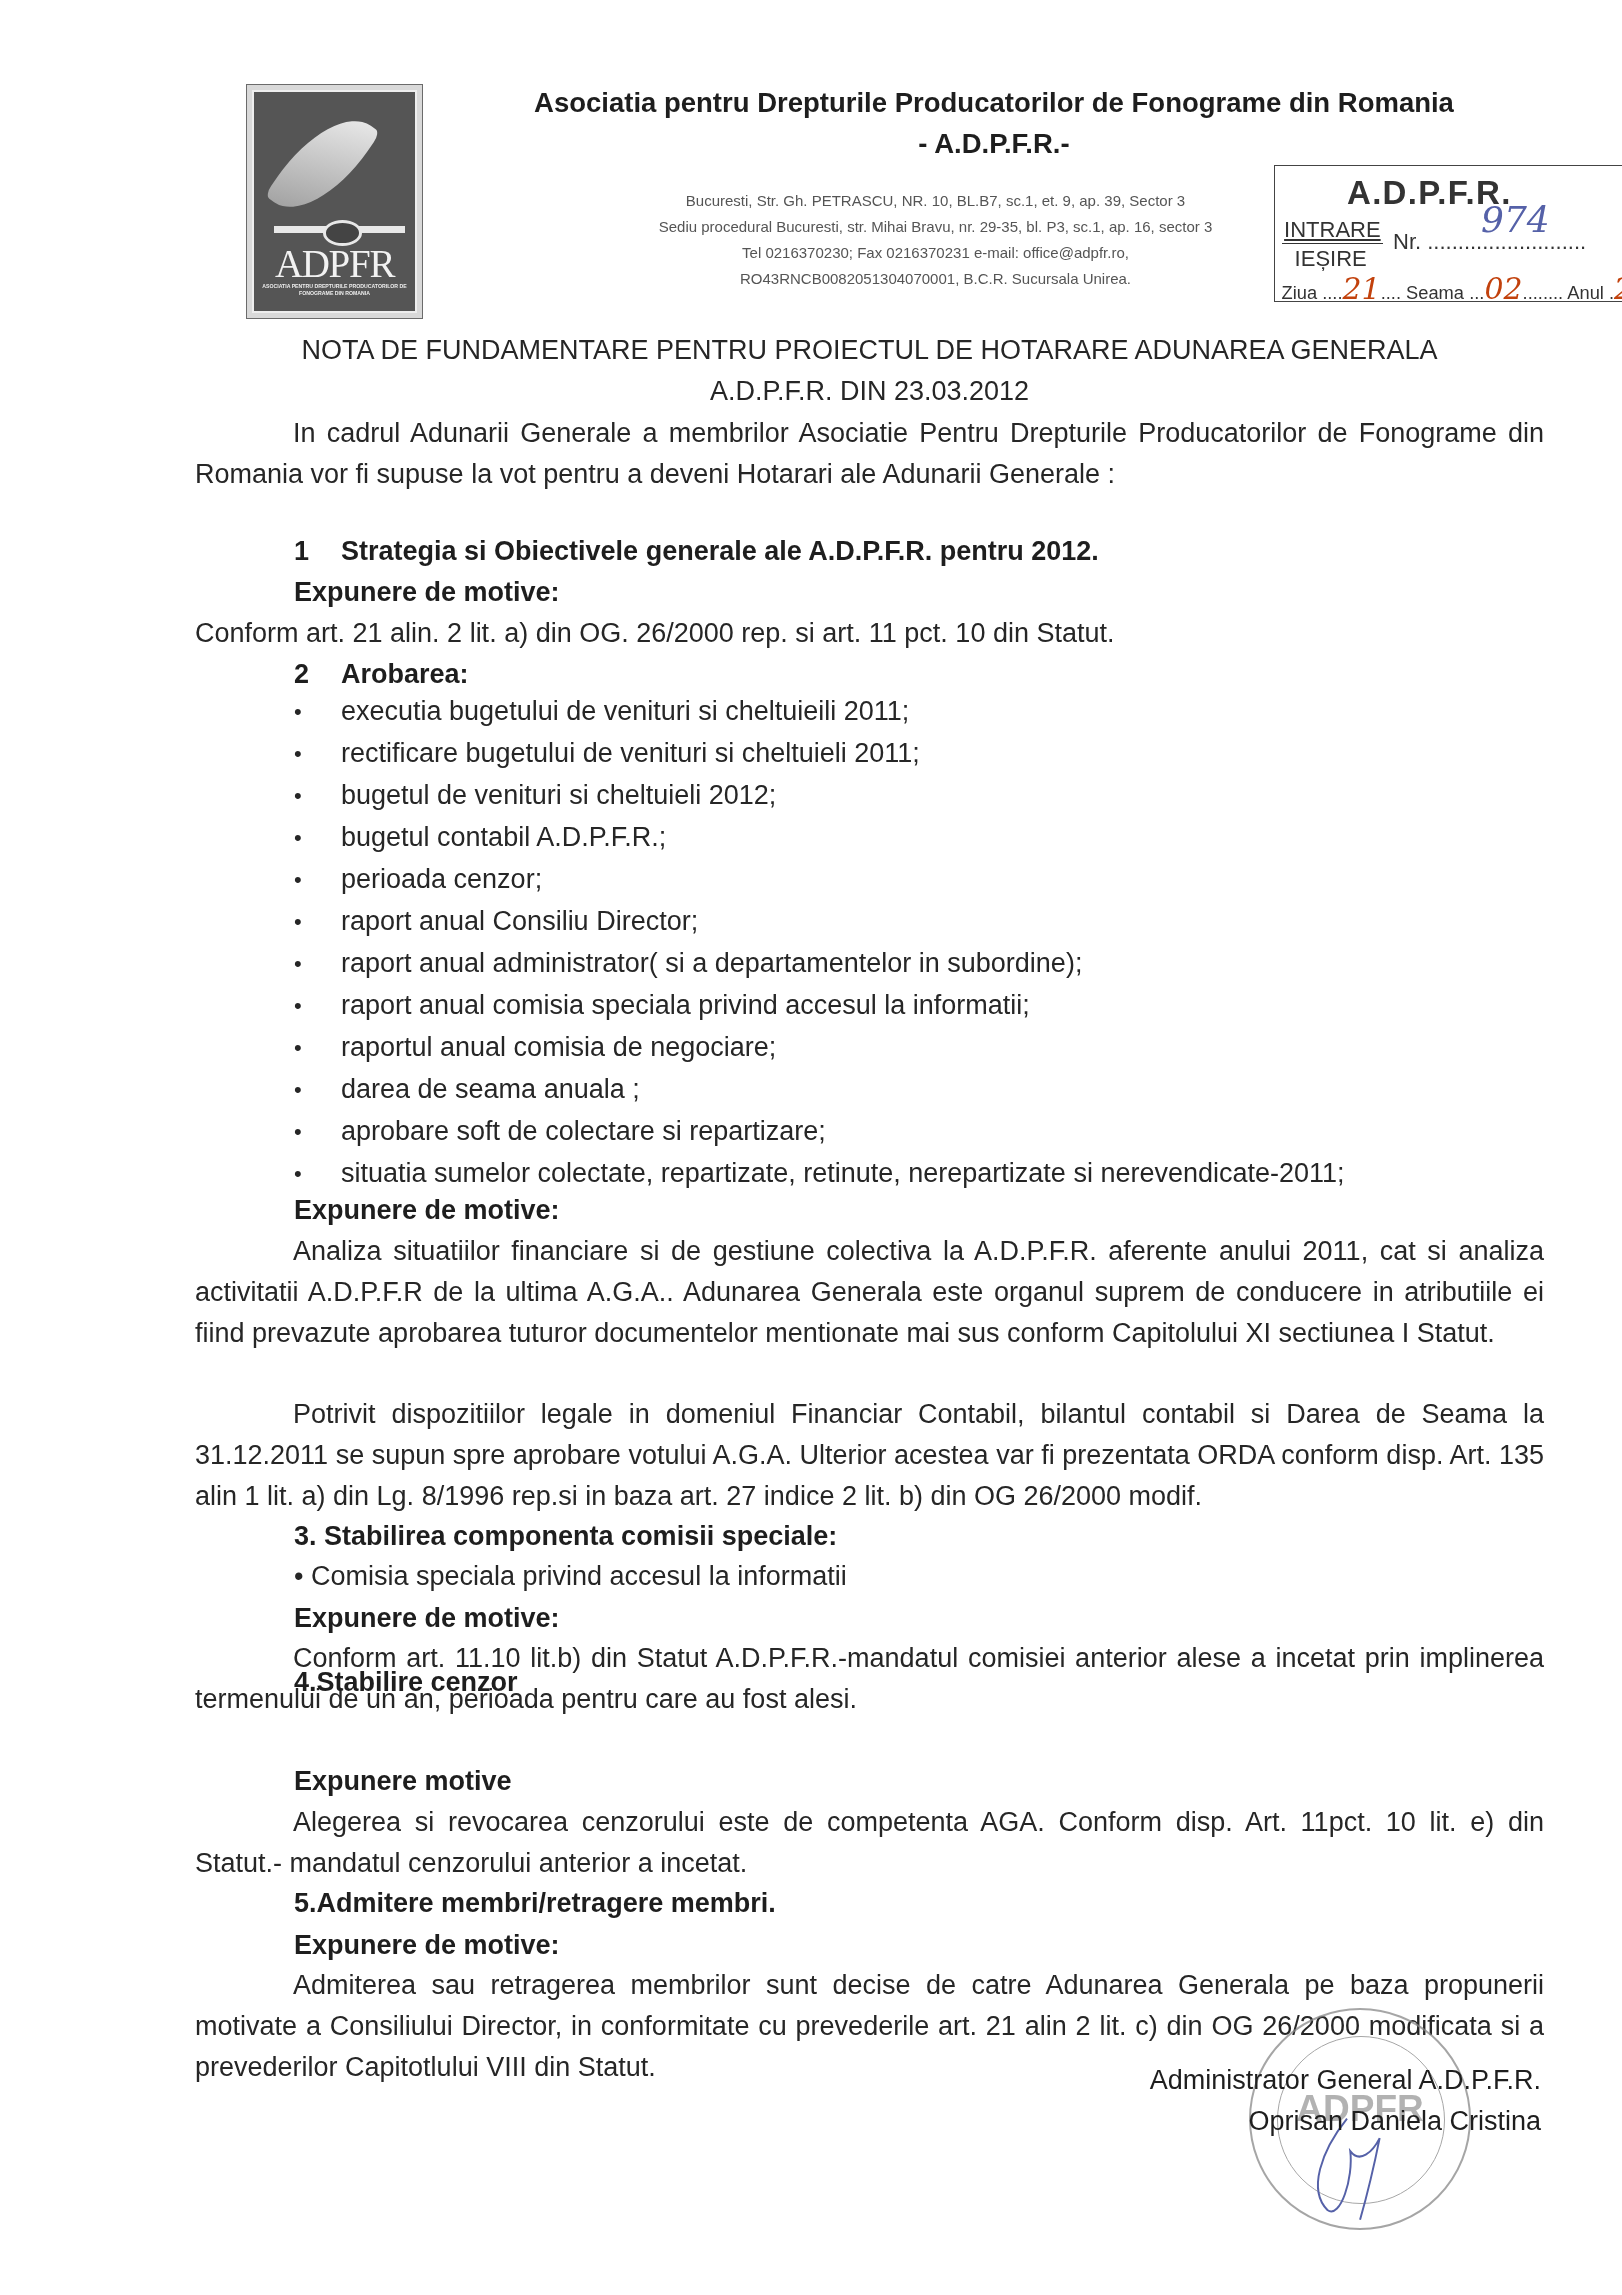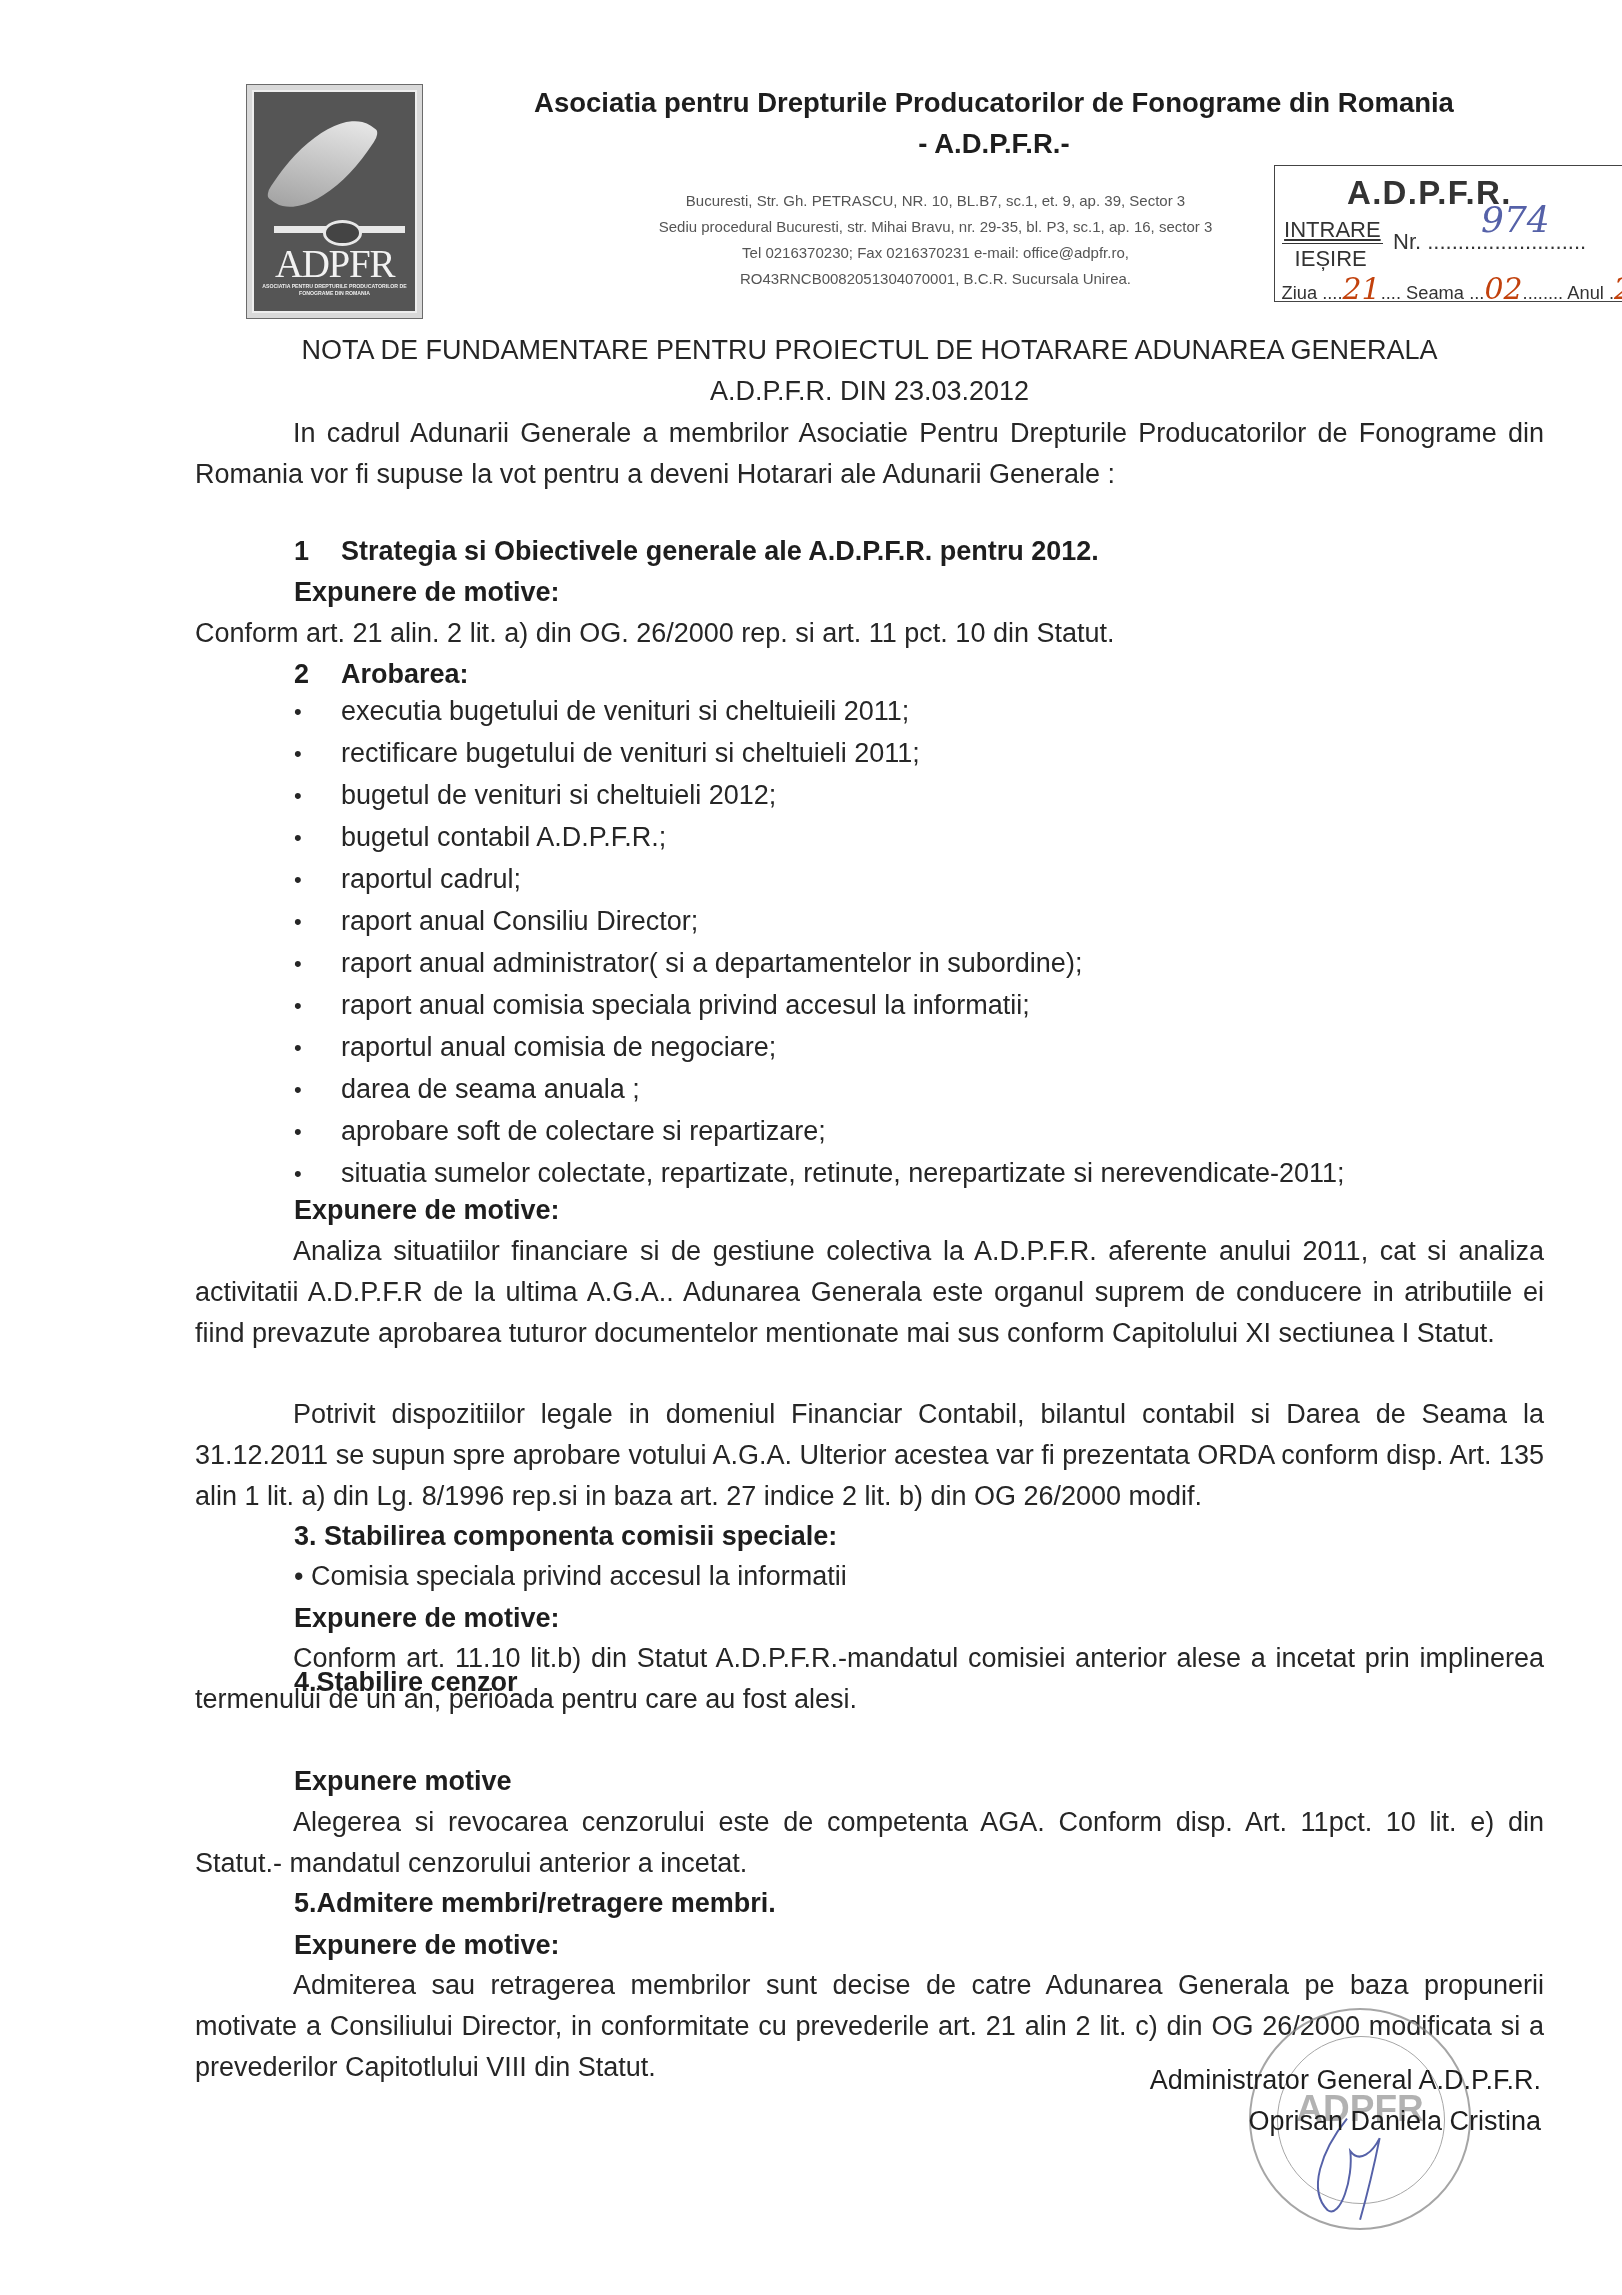--- a/index.html
+++ b/index.html
@@ -100,21 +100,21 @@
 <div class="line" style="top:613px;">Conform art. 21 alin. 2 lit. a) din OG. 26/2000 rep. si art. 11 pct. 10 din Statut.</div>
 
 <div class="heading" style="top:654px;">
   <span class="num">2</span><span>Arobarea:</span>
 </div>
 <ul class="bullets">
   <li><span class="dot">•</span><span>executia bugetului de venituri si cheltuieili 2011;</span></li>
   <li><span class="dot">•</span><span>rectificare bugetului de venituri si cheltuieli 2011;</span></li>
   <li><span class="dot">•</span><span>bugetul de venituri si cheltuieli 2012;</span></li>
   <li><span class="dot">•</span><span>bugetul contabil A.D.P.F.R.;</span></li>
-  <li><span class="dot">•</span><span>raportul cadrul;</span></li>
+  <li><span class="dot">•</span><span>perioada cenzor;</span></li>
   <li><span class="dot">•</span><span>raport anual Consiliu Director;</span></li>
   <li><span class="dot">•</span><span>raport anual administrator( si a departamentelor in subordine);</span></li>
   <li><span class="dot">•</span><span>raport anual comisia speciala privind accesul la informatii;</span></li>
   <li><span class="dot">•</span><span>raportul anual comisia de negociare;</span></li>
   <li><span class="dot">•</span><span>darea de seama anuala ;</span></li>
   <li><span class="dot">•</span><span>aprobare soft de colectare si repartizare;</span></li>
   <li><span class="dot">•</span><span>situatia sumelor colectate, repartizate, retinute, nerepartizate si nerevendicate-2011;</span></li>
 </ul>
 <div class="heading" style="top:1190px;">Expunere de motive:</div>
 <div class="para indent" style="top:1231px;">Analiza situatiilor financiare si de gestiune colectiva la A.D.P.F.R. aferente anului 2011, cat si analiza activitatii A.D.P.F.R de la ultima A.G.A.. Adunarea Generala este organul suprem de conducere in atributiile ei fiind prevazute aprobarea tuturor documentelor mentionate mai sus conform Capitolului XI sectiunea I Statut.</div>

